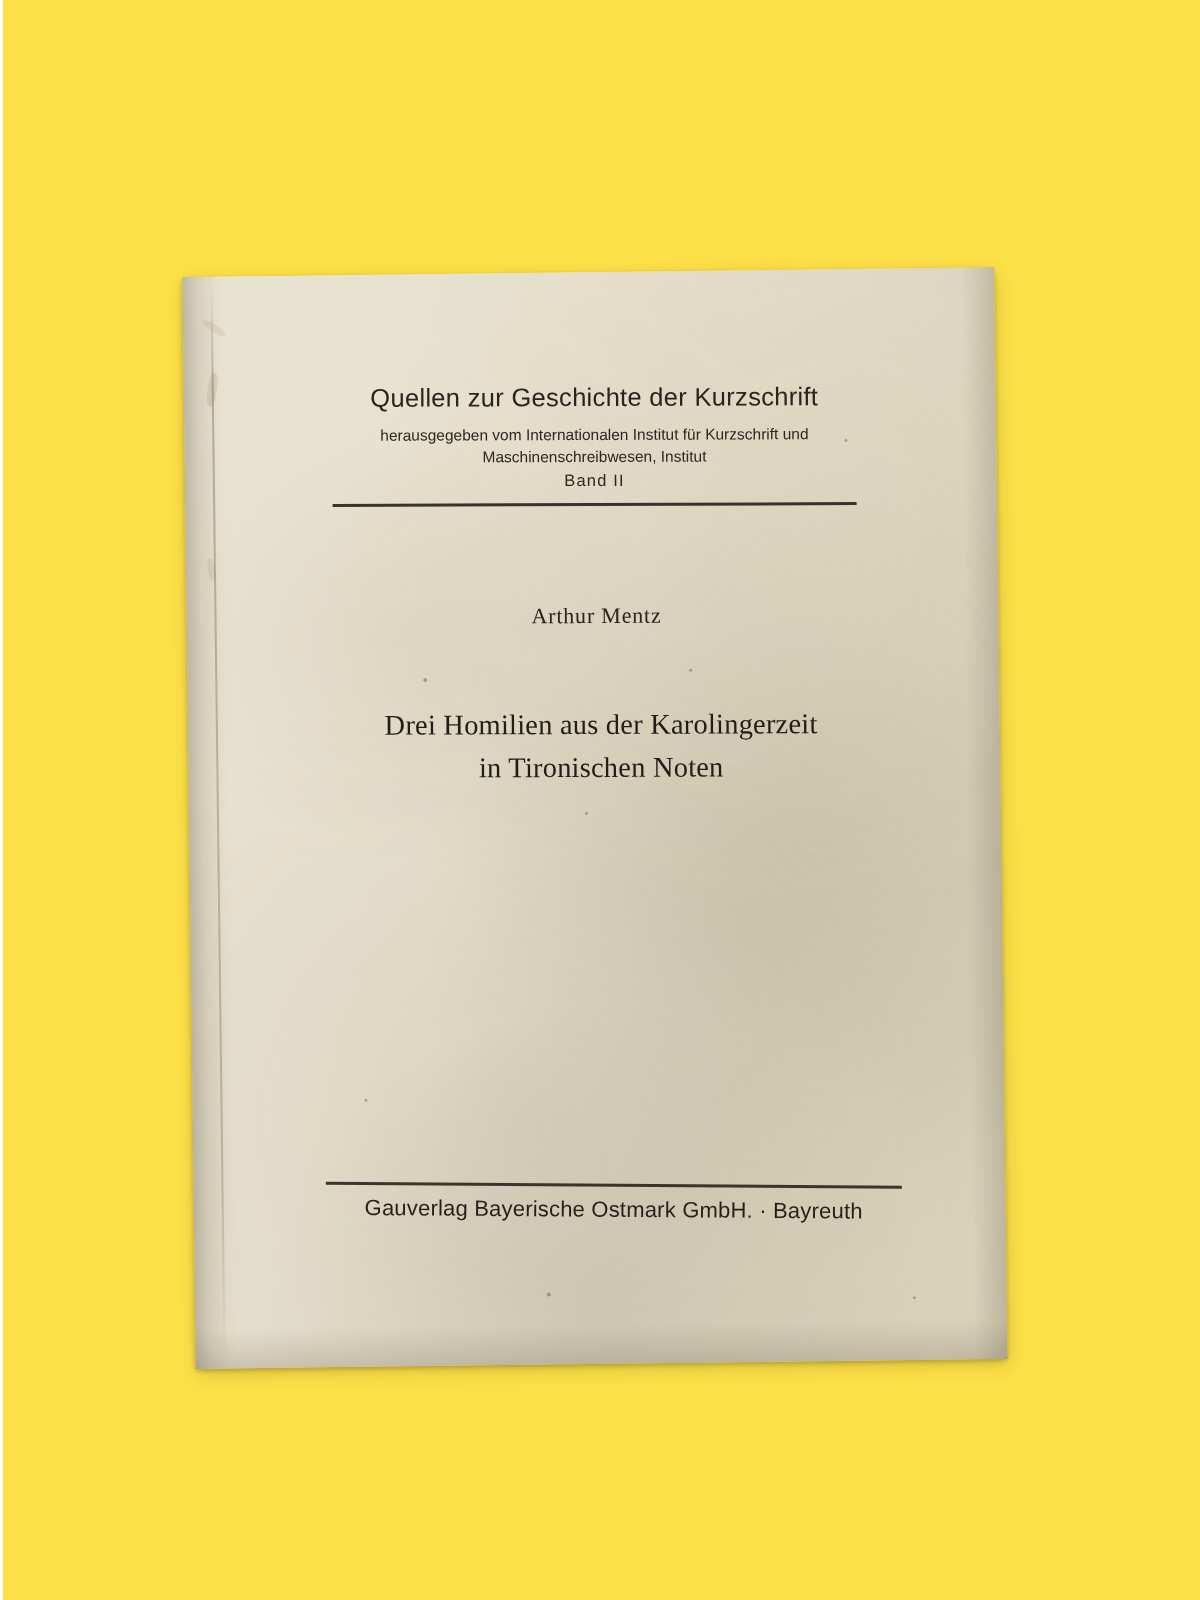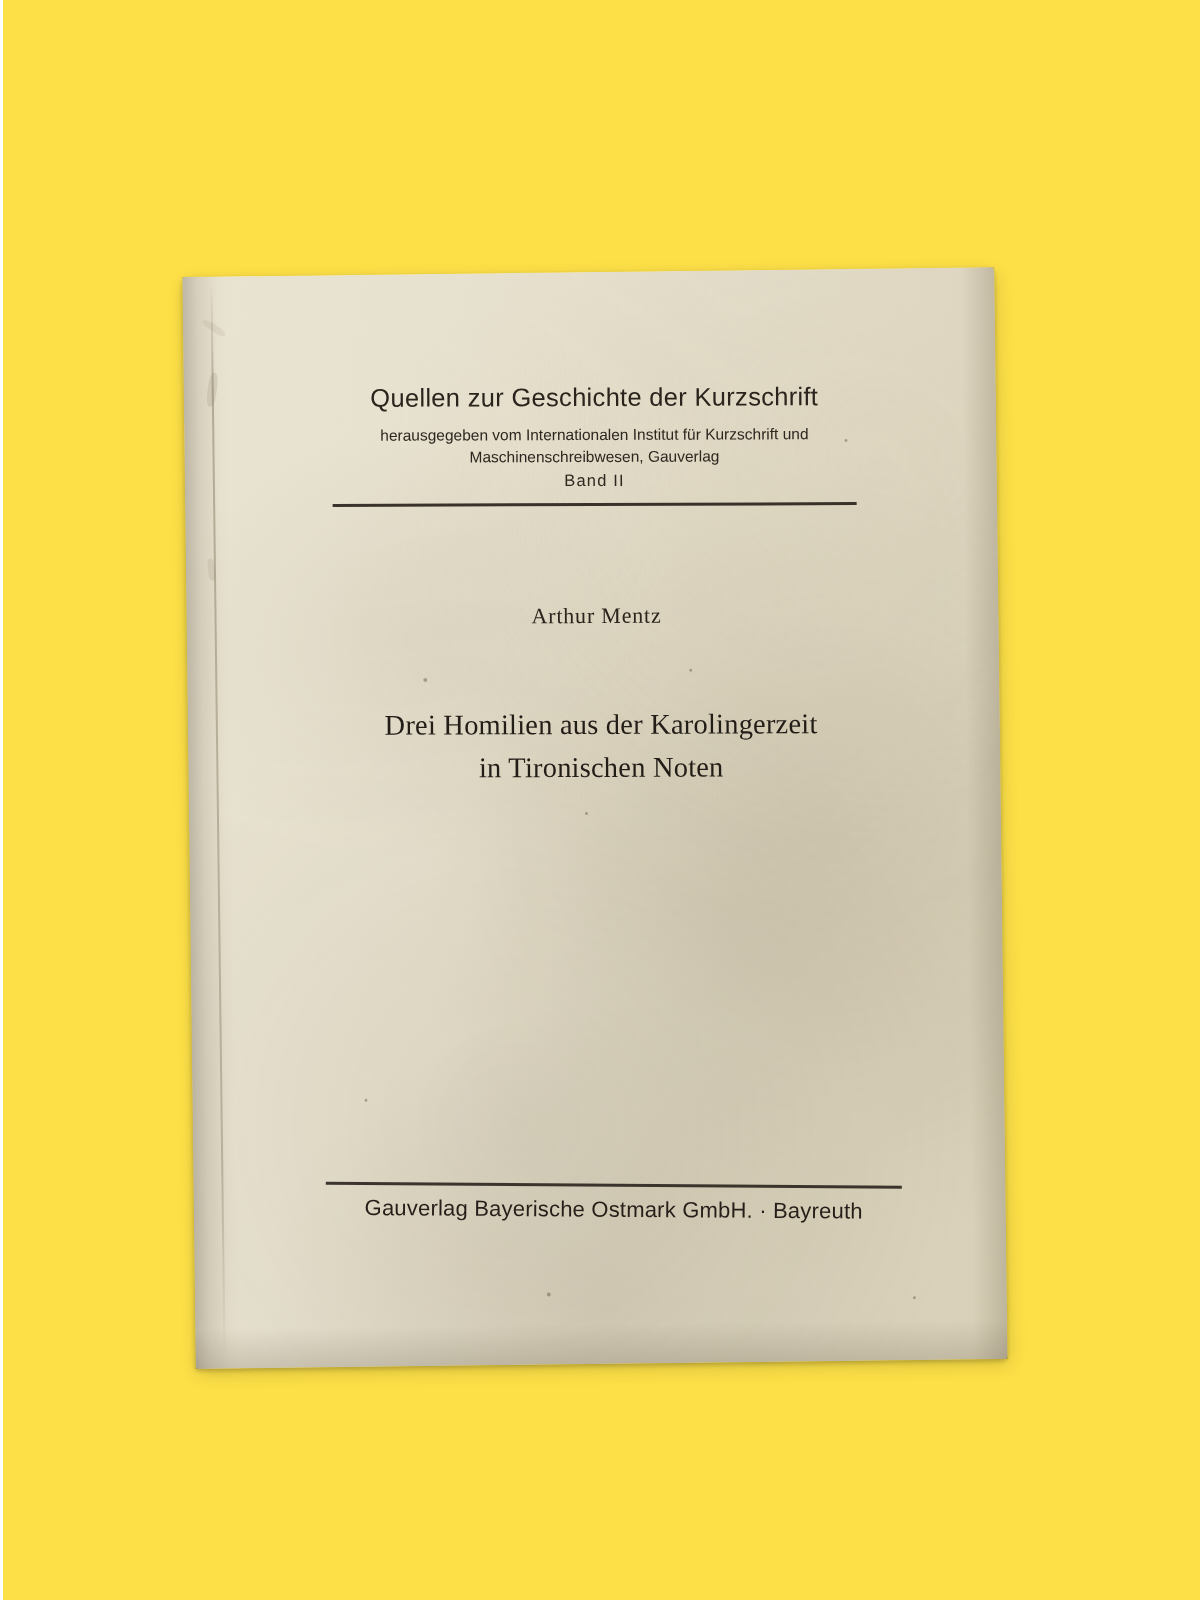--- a/index.html
+++ b/index.html
@@ -228,21 +228,21 @@
     <span class="speck" style="left:660px; top:170px; width:3px; height:3px;"></span>
     <span class="speck" style="left:352px; top:1020px; width:4px; height:4px;"></span>
     <span class="speck" style="left:718px; top:1028px; width:3px; height:3px;"></span>
 
     <div id="cover-text">
 
       <div id="series-block">
         <div id="series-title">Quellen zur Geschichte der Kurzschrift</div>
         <div id="series-editor">
           <span>herausgegeben vom Internationalen Institut für Kurzschrift und</span><br>
-          <span>Maschinenschreibwesen,  Gauverlag</span>
+          <span>Maschinenschreibwesen,  Institut</span>
         </div>
         <div id="series-volume">Band  II</div>
         <div id="series-rule"></div>
       </div>
 
       <div id="author-line">Arthur Mentz</div>
 
       <div id="main-title">
         <span class="line1">Drei Homilien aus der Karolingerzeit</span>
         <span class="line2">in Tironischen Noten</span>

